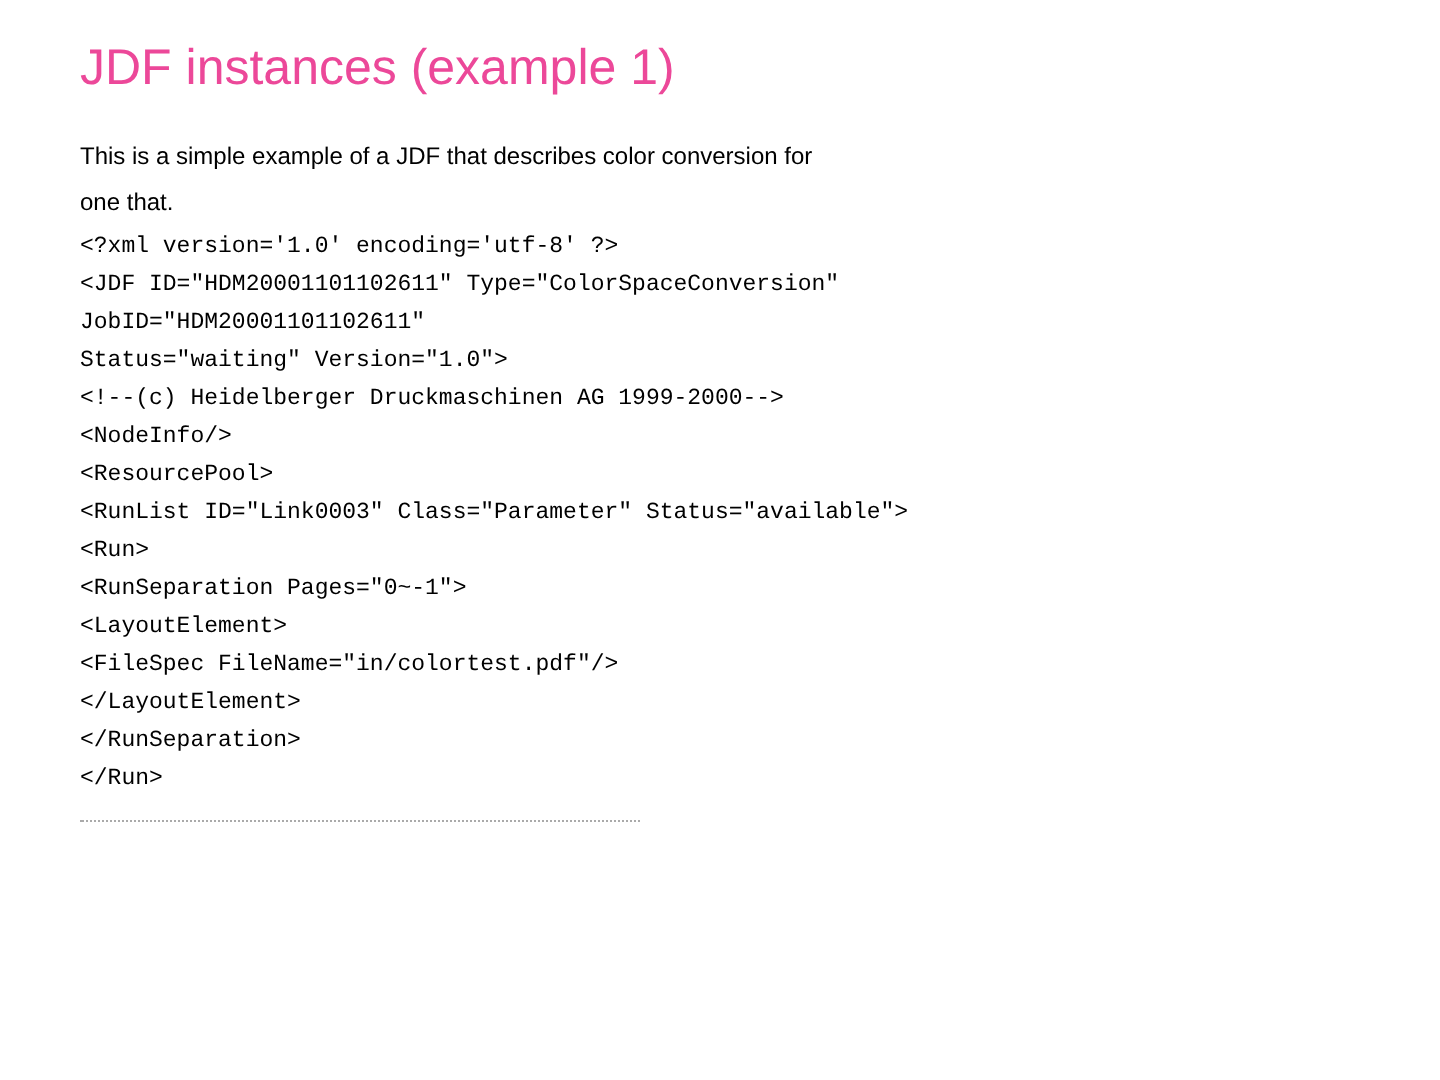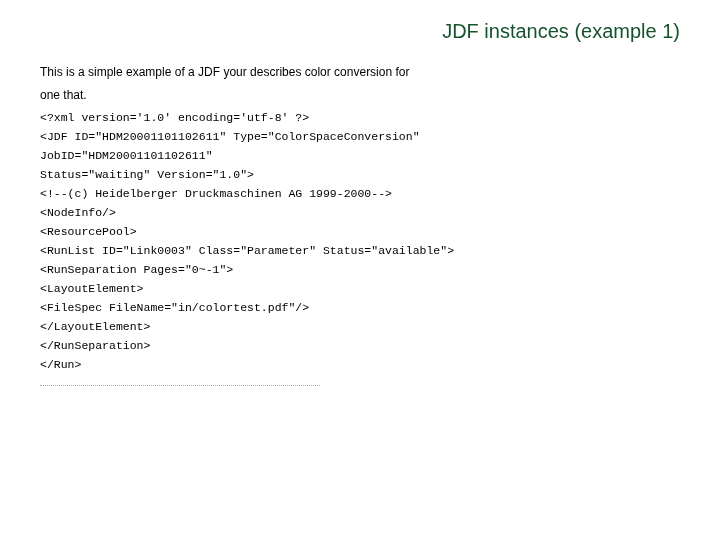--- a/index.html
+++ b/index.html
@@ -17,25 +17,25 @@
     }
 
     .page {
       width: 720px;
       height: 540px;
       background: #ffffff;
       padding: 20px 40px;
     }
 
     .title {
-      text-align: right;
-      font-size: 20px;
+      text-align: left;
+      font-size: 25px;
       font-weight: normal;
       margin-bottom: 20px;
-      color: #14532d;
+      color: #ec4899;
     }
 
     .content {
       font-family: 'Courier New', Courier, monospace;
       font-size: 12px;
       color: #000000;
       line-height: 1.6;
     }
 
     .intro-text {
@@ -58,32 +58,33 @@
       width: 280px;
     }
   </style>
 </head>
 <body>
 
 <div class="page">
   <h1 class="title">JDF instances (example 1)</h1>
 
   <div class="content">
-    <p class="intro-text">This is a simple example of a JDF your describes color conversion for</p>
+    <p class="intro-text">This is a simple example of a JDF that describes color conversion for</p>
     <p class="intro-text">one that.</p>
 
     <div class="code-block">
       <div>&lt;?xml version='1.0' encoding='utf-8' ?&gt;</div>
       <div>&lt;JDF ID="HDM20001101102611" Type="ColorSpaceConversion"</div>
       <div>JobID="HDM20001101102611"</div>
       <div>Status="waiting" Version="1.0"&gt;</div>
       <div>&lt;!--(c) Heidelberger Druckmaschinen AG 1999-2000--&gt;</div>
       <div>&lt;NodeInfo/&gt;</div>
       <div>&lt;ResourcePool&gt;</div>
       <div>&lt;RunList ID="Link0003" Class="Parameter" Status="available"&gt;</div>
+      <div>&lt;Run&gt;</div>
       <div>&lt;RunSeparation Pages="0~-1"&gt;</div>
       <div>&lt;LayoutElement&gt;</div>
       <div>&lt;FileSpec FileName="in/colortest.pdf"/&gt;</div>
       <div>&lt;/LayoutElement&gt;</div>
       <div>&lt;/RunSeparation&gt;</div>
       <div>&lt;/Run&gt;</div>
     </div>
 
     <hr class="dotted-line">
   </div>

